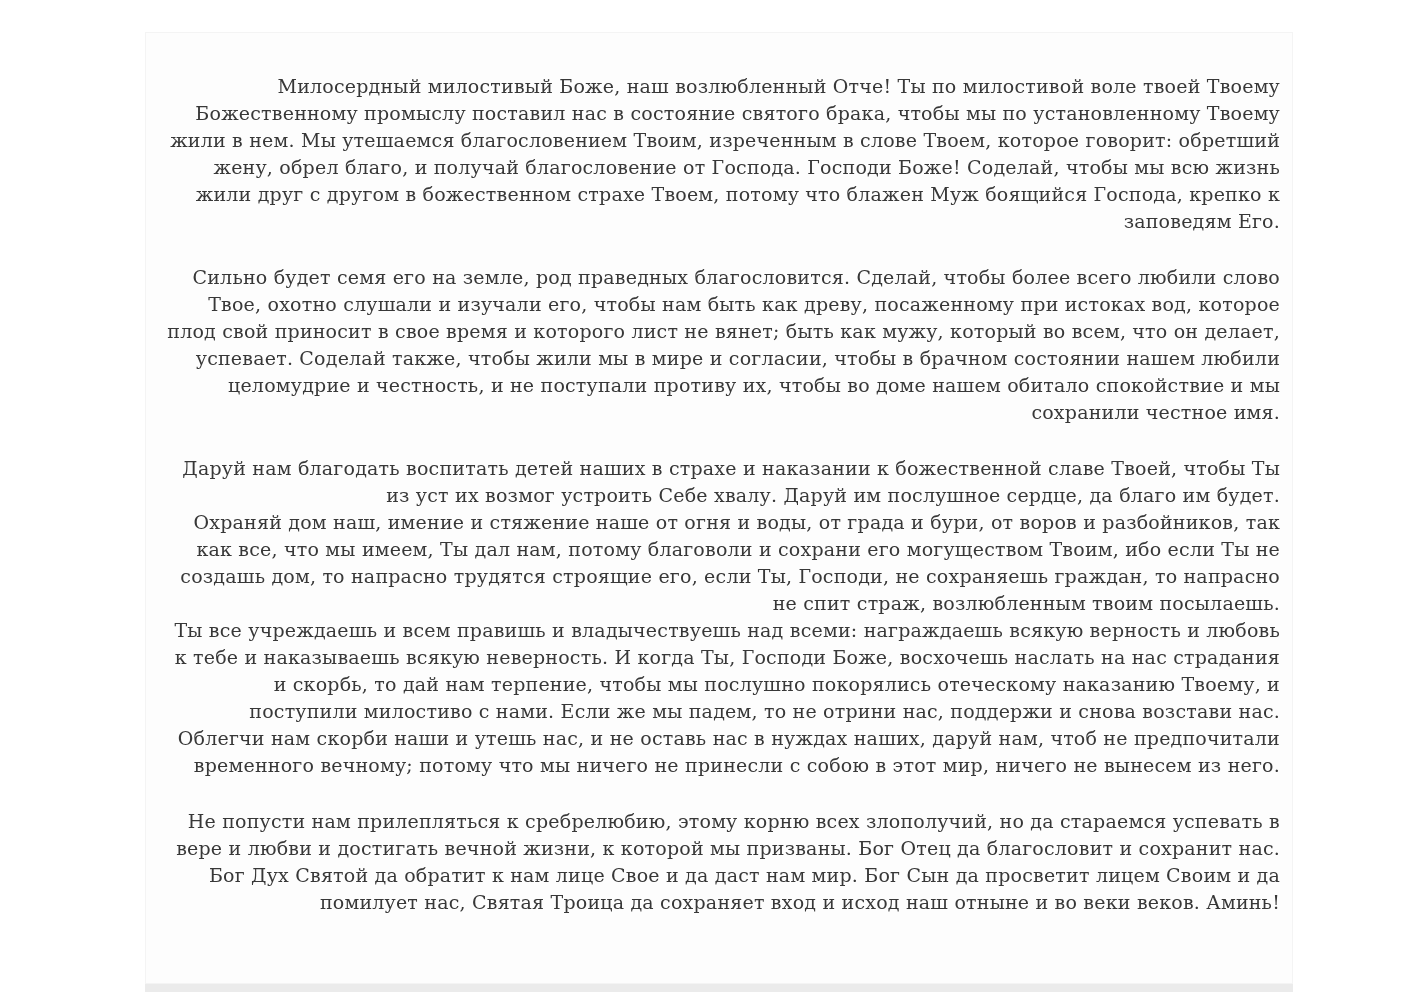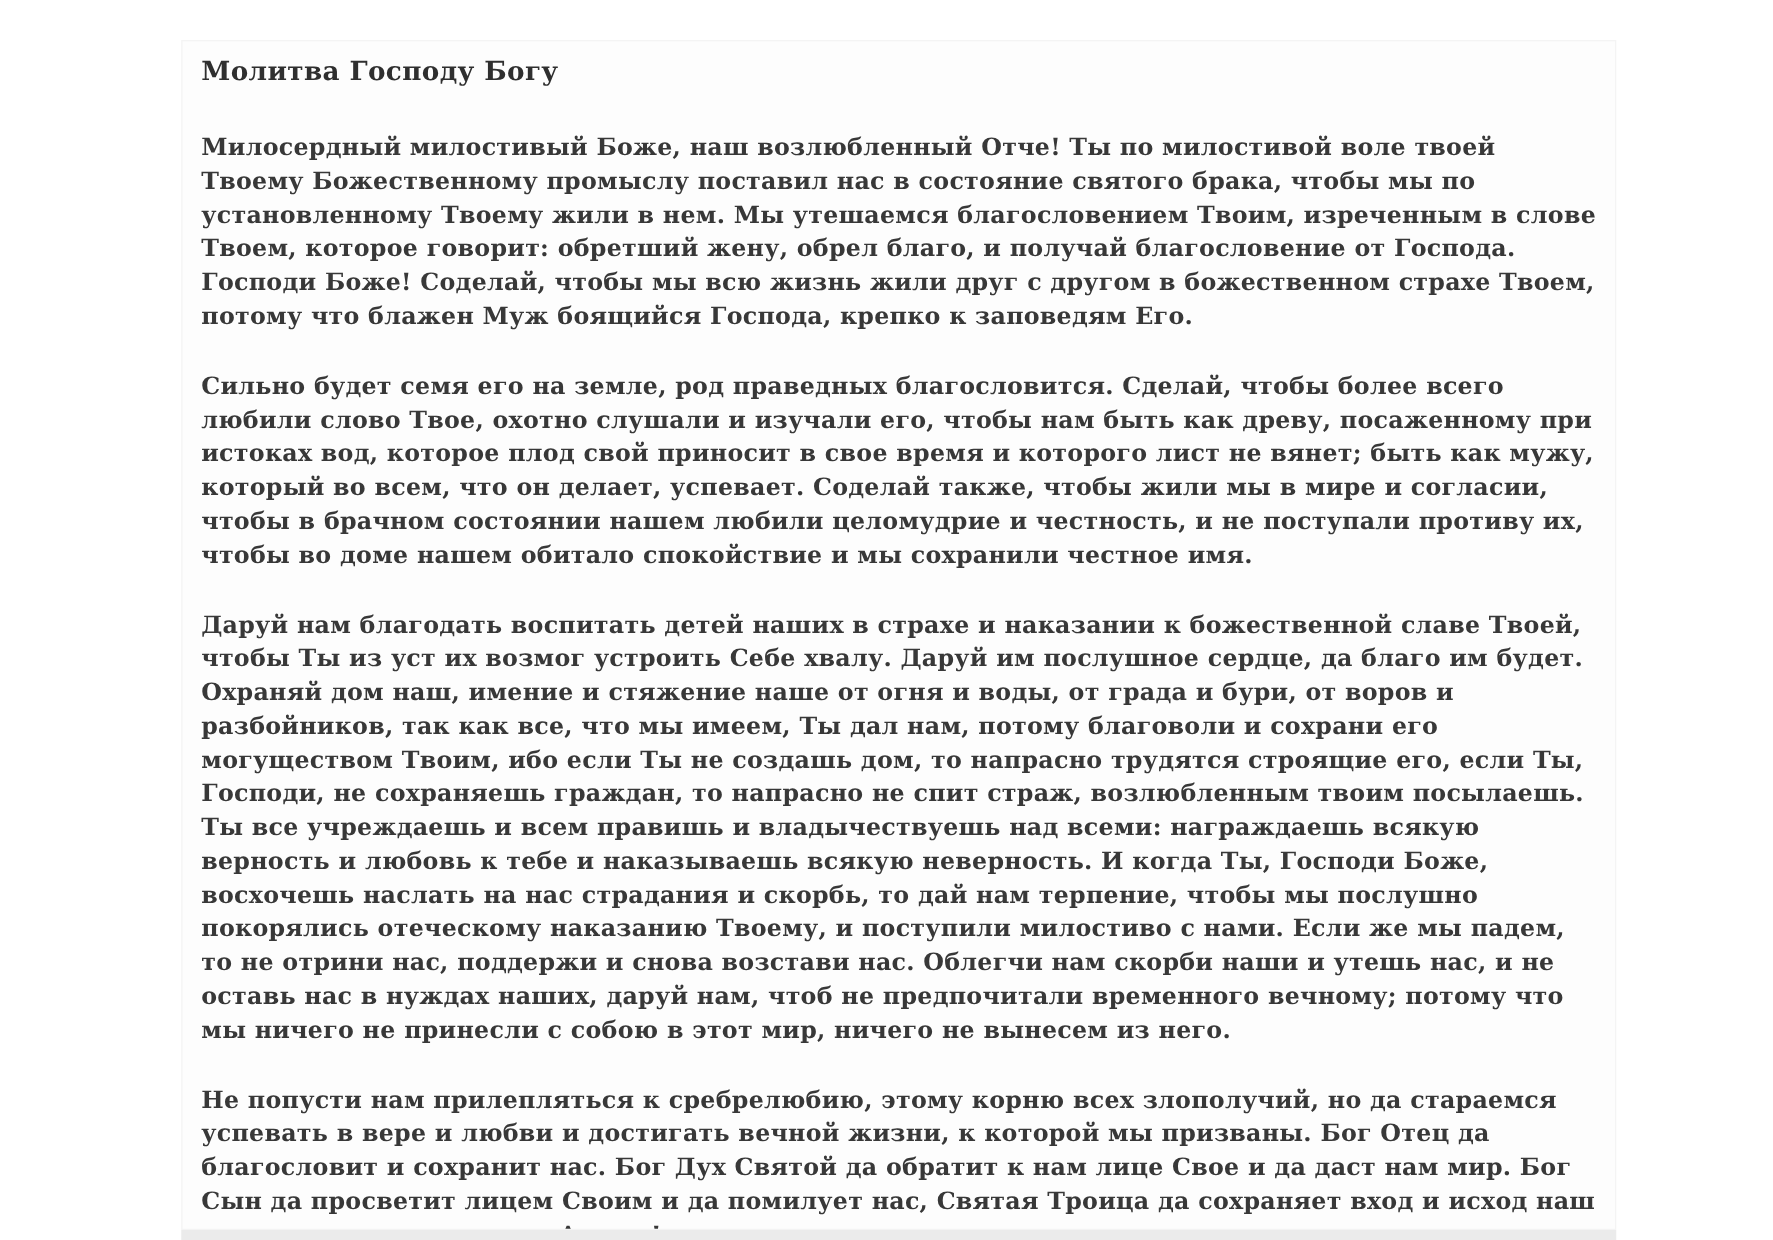--- a/index.html
+++ b/index.html
@@ -32,46 +32,45 @@
     font-size: 21px;
     line-height: 28px;
     font-weight: bold;
     color: #2f2f2f;
     letter-spacing: 0.3px;
   }
   .doc-paragraph {
     margin: 29px 0 0 0;
     font-size: 19px;
     line-height: 27px;
-    font-weight: bold;
+    font-weight: normal;
     color: #383838;
     letter-spacing: 0.2px;
     white-space: pre-line;
-    text-align: left;
+    text-align: right;
   }
   .doc-paragraph:first-of-type {
     margin-top: 34px;
   }
   .next-section-strip {
     position: absolute;
     left: 145px;
     top: 984px;
     width: 1148px;
     height: 8px;
     background: #ebebeb;
   }
 </style>
 </head>
 <body>
 
 <div class="viewport">
 
   <div class="article-panel">
 
-    <h1 class="doc-title">Молитва Господу Богу</h1>
 
     <p class="doc-paragraph">Милосердный милостивый Боже, наш возлюбленный Отче! Ты по милостивой воле твоей Твоему Божественному промыслу поставил нас в состояние святого брака, чтобы мы по установленному Твоему жили в нем. Мы утешаемся благословением Твоим, изреченным в слове Твоем, которое говорит: обретший жену, обрел благо, и получай благословение от Господа. Господи Боже! Соделай, чтобы мы всю жизнь жили друг с другом в божественном страхе Твоем, потому что блажен Муж боящийся Господа, крепко к заповедям Его.</p>
 
     <p class="doc-paragraph">Сильно будет семя его на земле, род праведных благословится. Сделай, чтобы более всего любили слово Твое, охотно слушали и изучали его, чтобы нам быть как древу, посаженному при истоках вод, которое плод свой приносит в свое время и которого лист не вянет; быть как мужу, который во всем, что он делает, успевает. Соделай также, чтобы жили мы в мире и согласии, чтобы в брачном состоянии нашем любили целомудрие и честность, и не поступали противу их, чтобы во доме нашем обитало спокойствие и мы сохранили честное имя.</p>
 
     <p class="doc-paragraph">Даруй нам благодать воспитать детей наших в страхе и наказании к божественной славе Твоей, чтобы Ты из уст их возмог устроить Себе хвалу. Даруй им послушное сердце, да благо им будет.
 Охраняй дом наш, имение и стяжение наше от огня и воды, от града и бури, от воров и разбойников, так как все, что мы имеем, Ты дал нам, потому благоволи и сохрани его могуществом Твоим, ибо если Ты не создашь дом, то напрасно трудятся строящие его, если Ты, Господи, не сохраняешь граждан, то напрасно не спит страж, возлюбленным твоим посылаешь.
 Ты все учреждаешь и всем правишь и владычествуешь над всеми: награждаешь всякую верность и любовь к тебе и наказываешь всякую неверность. И когда Ты, Господи Боже, восхочешь наслать на нас страдания и скорбь, то дай нам терпение, чтобы мы послушно покорялись отеческому наказанию Твоему, и поступили милостиво с нами. Если же мы падем, то не отрини нас, поддержи и снова возстави нас. Облегчи нам скорби наши и утешь нас, и не оставь нас в нуждах наших, даруй нам, чтоб не предпочитали временного вечному; потому что мы ничего не принесли с собою в этот мир, ничего не вынесем из него.</p>
 
     <p class="doc-paragraph">Не попусти нам прилепляться к сребрелюбию, этому корню всех злополучий, но да стараемся успевать в вере и любви и достигать вечной жизни, к которой мы призваны. Бог Отец да благословит и сохранит нас. Бог Дух Святой да обратит к нам лице Свое и да даст нам мир. Бог Сын да просветит лицем Своим и да помилует нас, Святая Троица да сохраняет вход и исход наш отныне и во веки веков. Аминь!</p>

